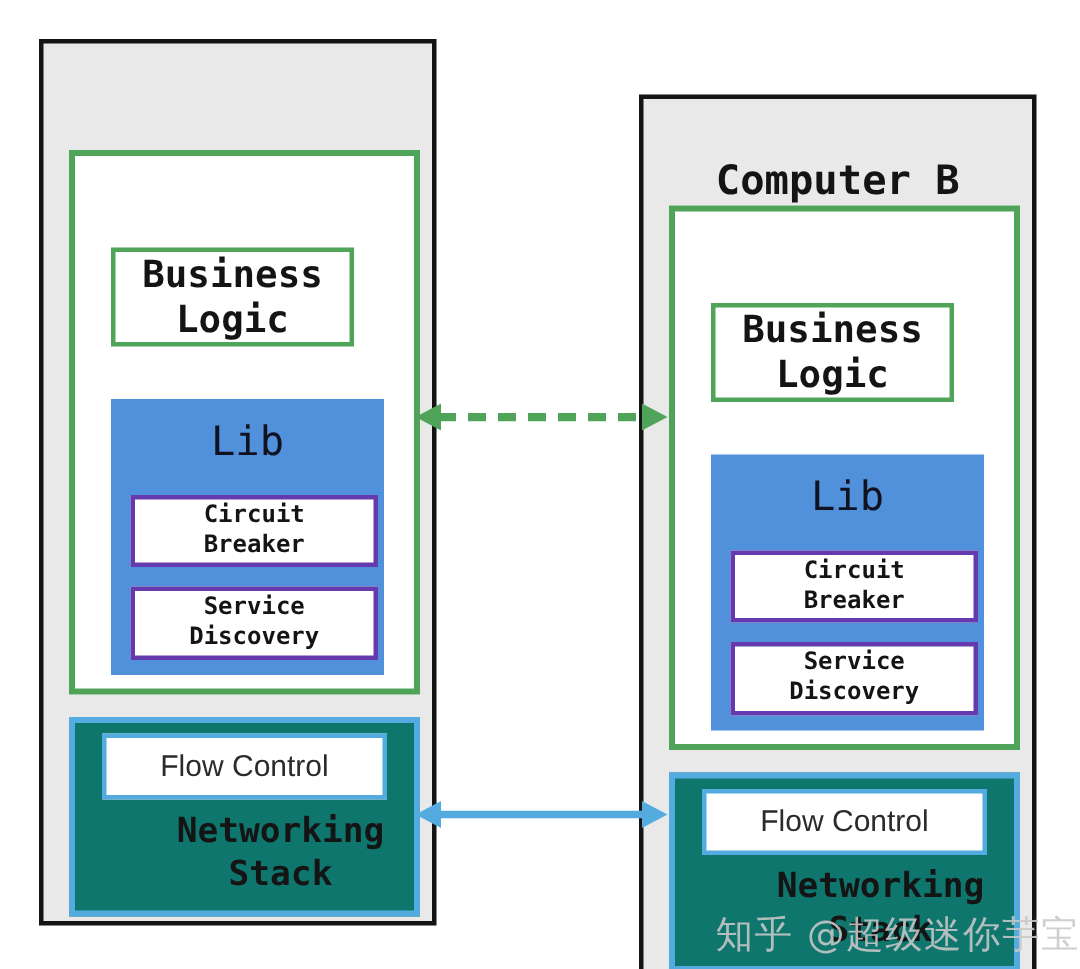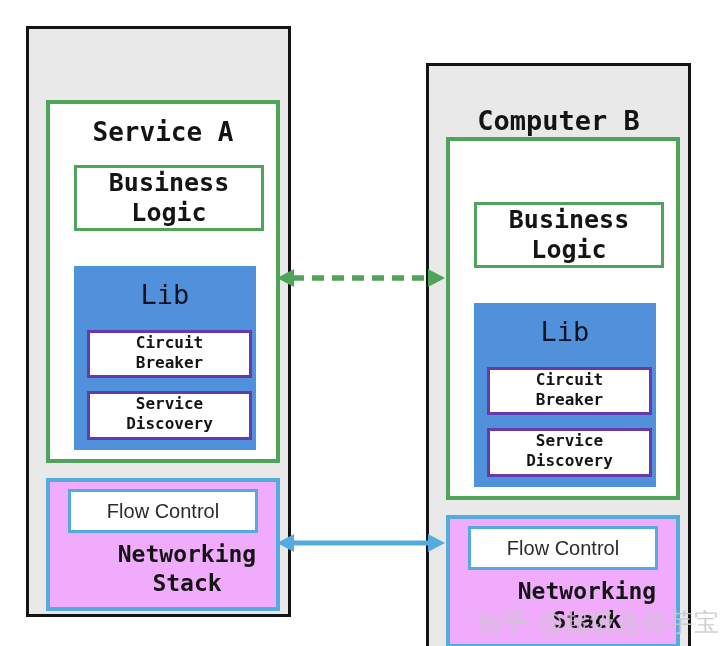--- a/index.html
+++ b/index.html
@@ -32,21 +32,21 @@
   .service{
     position:absolute;left:17px;top:71px;width:234px;height:363px;
     background:#ffffff;border:4px solid var(--c-green);
   }
   .service-title{
     position:absolute;top:14px;left:0;width:100%;
     text-align:center;font-size:26px;font-weight:bold;color:var(--c-ink);
     line-height:28px;
   }
   .biz-box{
-    position:absolute;left:24px;top:61px;width:190px;height:66px;
+    position:absolute;left:24px;top:61px;width:162px;height:66px;
     background:#ffffff;border:3px solid var(--c-green);
     display:flex;align-items:center;justify-content:center;
     text-align:center;font-size:25px;font-weight:bold;color:var(--c-ink);
     line-height:30px;
   }
   .lib-box{
     position:absolute;left:24px;top:162px;width:182px;height:184px;
     background:var(--c-lib_blue);
   }
   .lib-title{
@@ -60,21 +60,21 @@
     display:flex;align-items:flex-start;justify-content:center;
     text-align:center;font-size:16px;font-weight:bold;color:var(--c-ink);
     line-height:20px;
   }
   .lib-comp span{max-width:112px;}
   .lib-comp-0{top:64px;height:48px;}
   .lib-comp-1{top:125px;height:49px;}
 
   .network{
     position:absolute;left:17px;top:449px;width:234px;height:133px;
-    background:#f0abfc;border:4px solid var(--c-sky);
+    background:#0f766e;border:4px solid var(--c-sky);
   }
   .flow-box{
     position:absolute;left:18px;top:7px;width:190px;height:44px;
     background:#ffffff;border:3px solid var(--c-sky);
     display:flex;align-items:center;justify-content:center;
     font-family:"Liberation Sans", sans-serif;font-size:20px;color:#2b2b2b;
   }
   .network-title{
     position:absolute;top:58px;left:0;width:100%;
     display:flex;justify-content:center;
@@ -98,21 +98,20 @@
   }
 </style>
 </head>
 <body>
 
 <div class="stage">
 
   <div class="computer computer-a">
 
     <div class="service">
-      <div class="service-title">Service A</div>
 
       <div class="biz-box">
         <span>Business Logic</span>
       </div>
 
       <div class="lib-box">
         <div class="lib-title">Lib</div>
         <div class="lib-comp lib-comp-0">
           <span>Circuit Breaker</span>
         </div>

